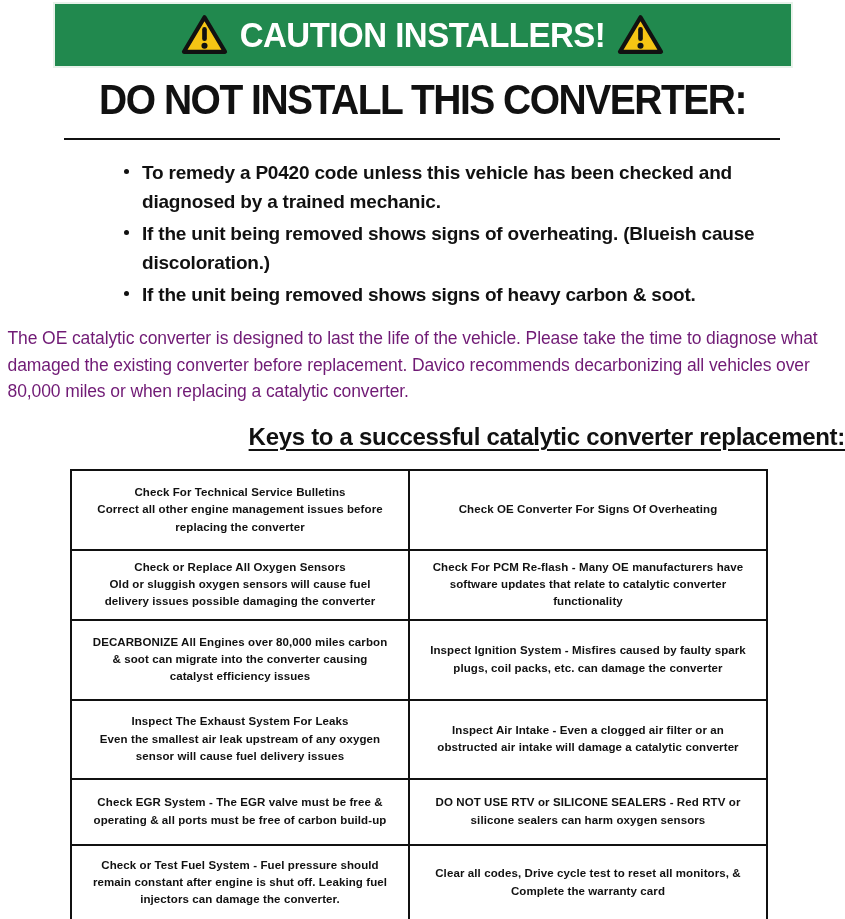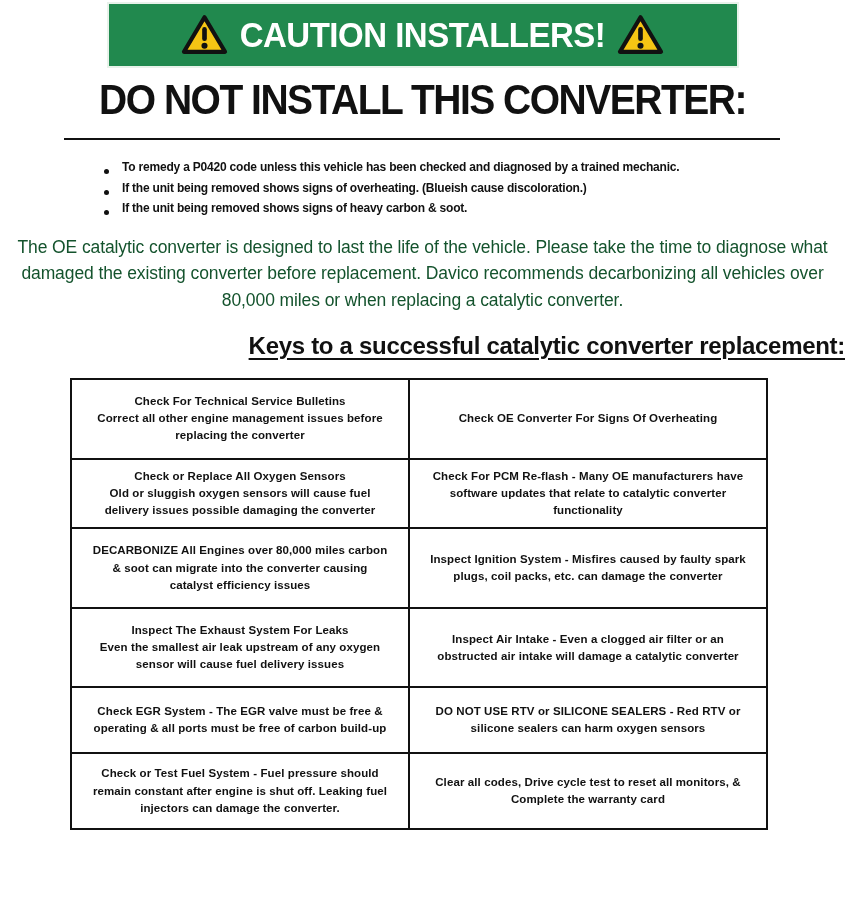--- a/index.html
+++ b/index.html
@@ -8,21 +8,21 @@
     width: 845px;
     height: 919px;
     font-family: "Liberation Sans", sans-serif;
     color: #111111;
     overflow: hidden;
   }
   .page { width: 845px; height: 919px; padding-top: 4px; }
 
   
   .banner {
-    width: 628px;
+    width: 736px;
     height: 62px;
     margin: 0 auto;
     background: #21894E;
     display: flex;
     align-items: center;
     justify-content: center;
     gap: 12px;
     box-shadow: 0 0 0 2px #e8f2ea;
   }
   .banner-text {
@@ -54,46 +54,47 @@
     margin: 16px auto 0 64px;
   }
 
   
   .warn-list {
     margin: 18px 80px 0 122px;
     list-style: none;
   }
   .warn-list li {
     position: relative;
-    font-size: 12px;
+    font-size: 19px;
     font-weight: 700;
     line-height: 1.55;
     margin-bottom: 2px;
     letter-spacing: -0.2px;
+    margin-left: 20px;
   }
   .warn-list li::before {
     content: "";
     position: absolute;
     left: -18px;
     top: 11px;
     width: 5px;
     height: 5px;
     border-radius: 50%;
     background: #111111;
   }
 
   
   .advisory {
     margin: 16px auto 0;
     width: 830px;
-    text-align: center;
+    text-align: left;
     font-size: 17.5px;
     font-weight: 400;
     line-height: 1.52;
-    color: #14532d;
+    color: #701a75;
     letter-spacing: -0.1px;
   }
 
   
   .keys-heading {
     margin-top: 18px;
     text-align: right;
     font-size: 24px;
     font-weight: 700;
     letter-spacing: -0.3px;

